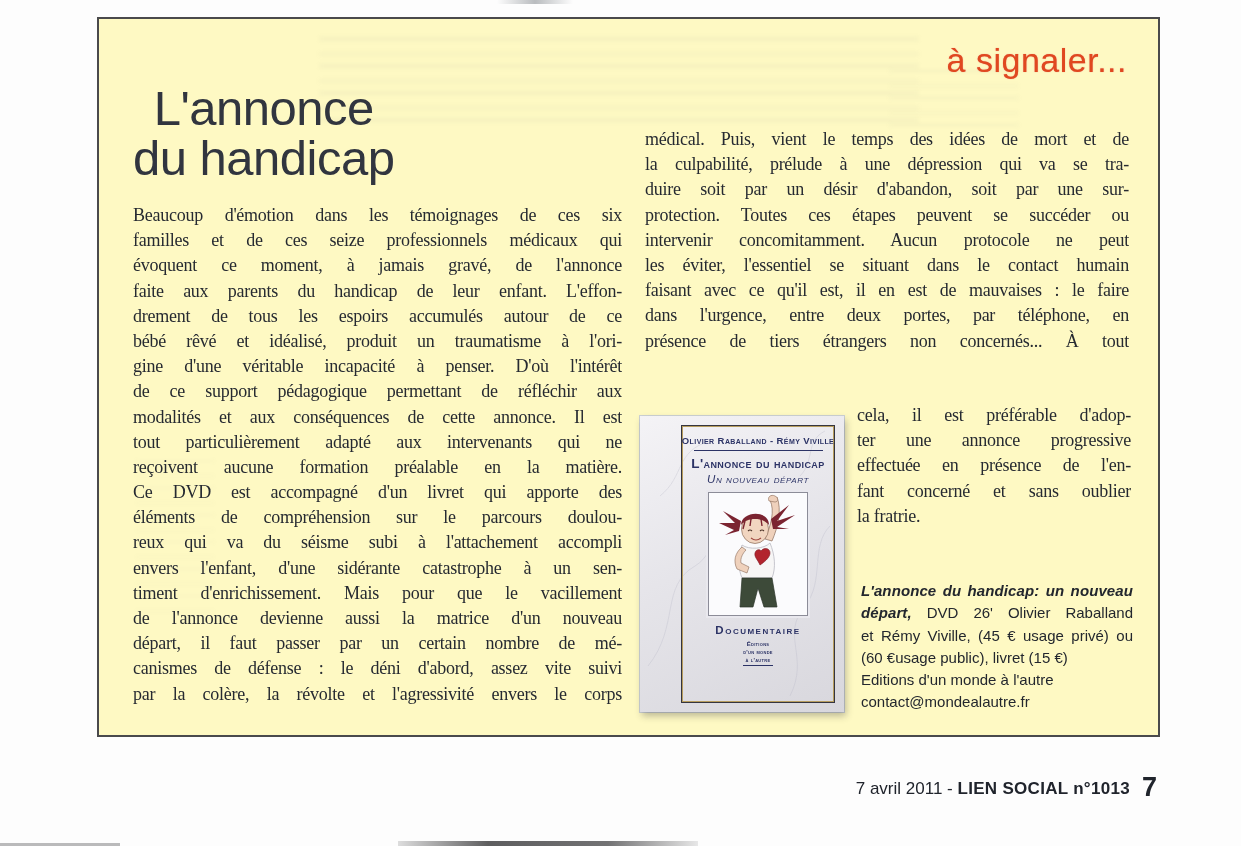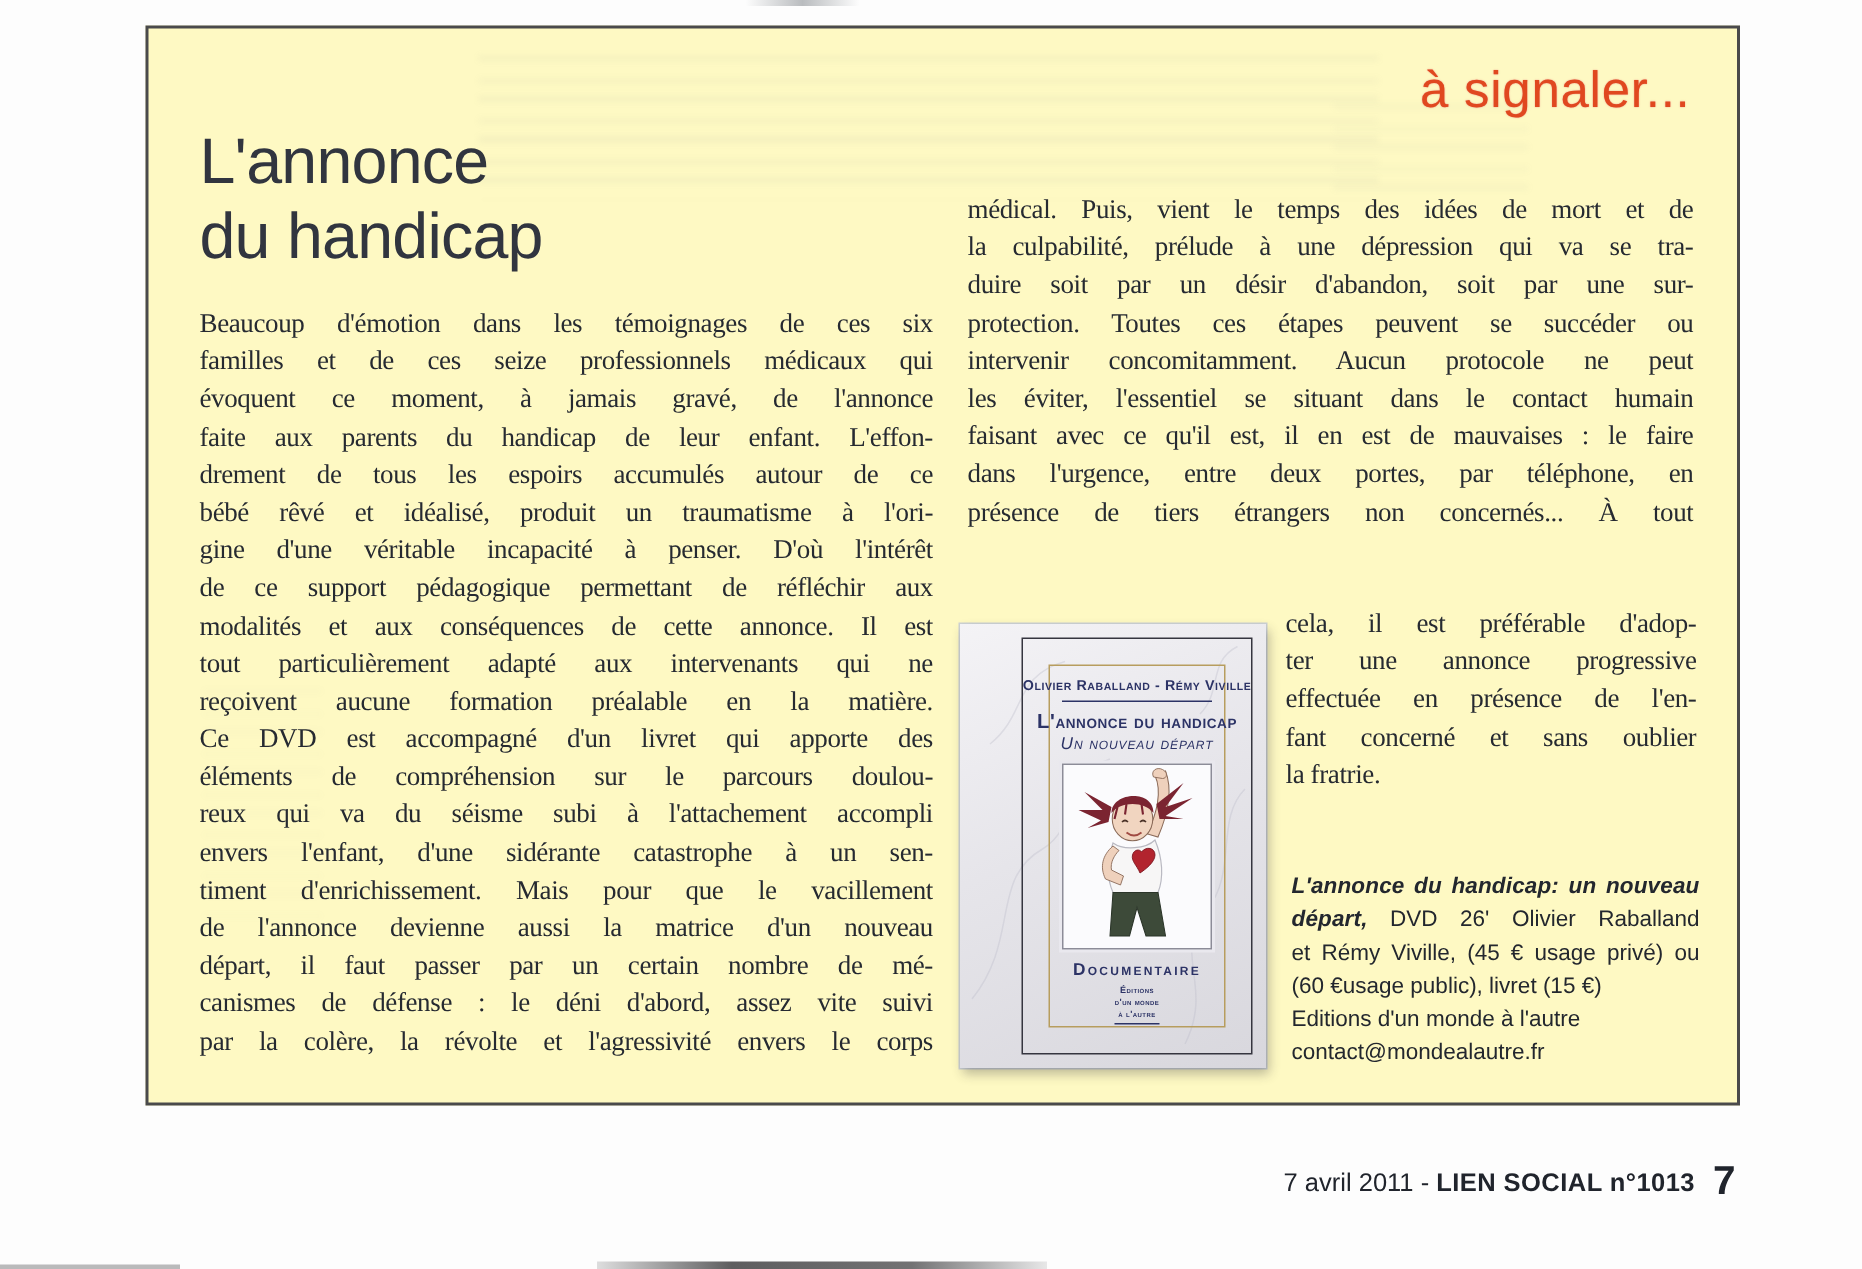--- a/index.html
+++ b/index.html
@@ -28,39 +28,39 @@
   .ghost.g3{left:36px;top:440px;width:80px;height:160px;opacity:.18;}
 
   .section-label{
     position:absolute;top:22px;right:31px;
     font-size:34px;color:#e0481f;letter-spacing:.5px;
     text-shadow:0 0 1px rgba(214,40,70,.55);
     font-weight:500;
   }
   .article-title{
     position:absolute;left:34px;top:64px;
-    font-size:43px;line-height:50px;color:#31353f;
-    font-weight:500;letter-spacing:-.5px;
+    font-size:49px;line-height:50px;color:#31353f;
+    font-weight:500;letter-spacing:-.5px;text-align:center;
   }
 
   .serifcol{position:absolute;color:#262a31;
     font-family:"Liberation Serif",serif;font-size:18px;letter-spacing:-.25px;}
   .jline{height:25.2px;line-height:25.2px;overflow:hidden;
     text-align:justify;text-align-last:justify;white-space:normal;}
   .left-col{left:34px;top:184px;width:489px;}
   .right-col{left:546px;top:108px;width:484px;}
   .wrap-col{left:758px;top:384px;width:274px;}
   .wrap-col .jline:last-child{text-align-last:left;}
 
   
   .dvd{position:absolute;left:541px;top:397px;width:204px;height:296px;
     background:linear-gradient(155deg,#f4f3f6 0%,#e6e5ea 45%,#d8d7dd 100%);
     box-shadow:2px 4px 7px rgba(40,40,50,.30),0 0 0 1px #cdd2d4;}
   .dvd-sketch{position:absolute;inset:0;opacity:.55;}
-  .dvd-frame{position:absolute;inset:9px;border:1px solid #35353f;padding:17px;box-sizing:border-box;margin-left:32px;}
+  .dvd-frame{position:absolute;inset:9px;border:1px solid #35353f;padding:0;box-sizing:border-box;margin-left:32px;}
   .dvd-frame-inner{width:100%;height:100%;border:1px solid #b79d5e;box-sizing:border-box;
     display:flex;flex-direction:column;align-items:center;color:#2c3366;}
   .dvd-authors{margin-top:8px;font-size:9.5px;font-weight:bold;font-variant:small-caps;letter-spacing:.4px;white-space:nowrap;}
   .dvd-rule{width:86%;border-top:1.5px solid #2c3366;margin:4px 0 5px 0;}
   .dvd-title{font-size:13.5px;font-weight:bold;font-variant:small-caps;letter-spacing:.4px;white-space:nowrap;}
   .dvd-subtitle{font-size:11.5px;font-weight:normal;font-style:italic;font-variant:small-caps;letter-spacing:.6px;margin-top:2px;}
   .dvd-illustration{margin-top:7px;width:98px;height:122px;background:#fbfbfd;
     border:1px solid #8c8c98;box-shadow:0 0 0 2px #e9e8ee;}
   .dvd-genre{margin-top:8px;font-size:11.5px;font-weight:bold;font-variant:small-caps;letter-spacing:1.5px;}
   .dvd-pub{margin-top:4px;font-size:6px;font-weight:bold;line-height:1.35;text-align:center;

